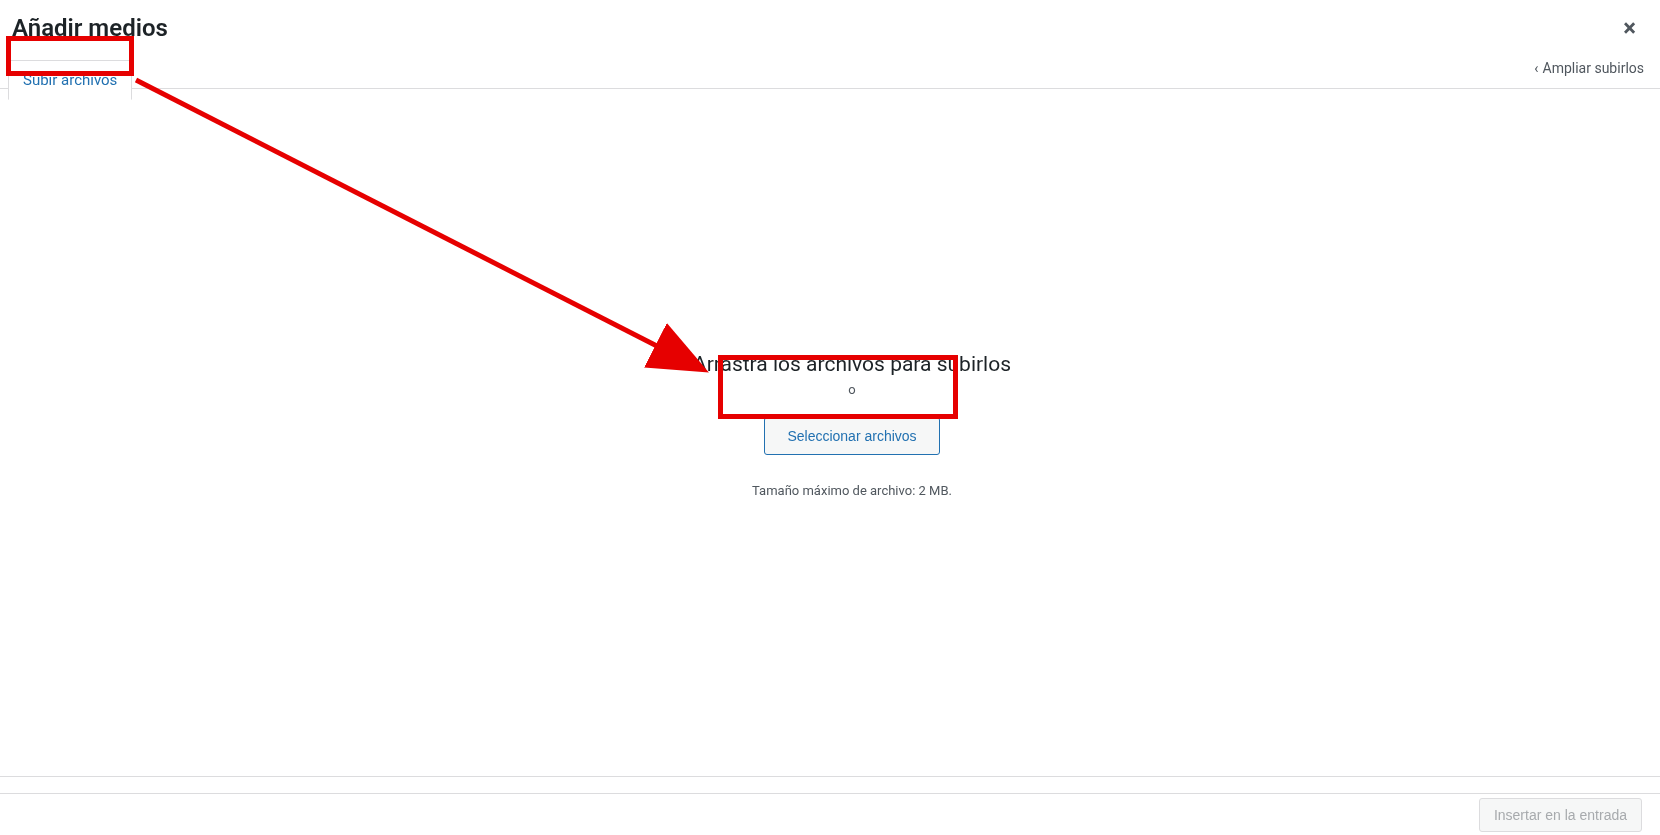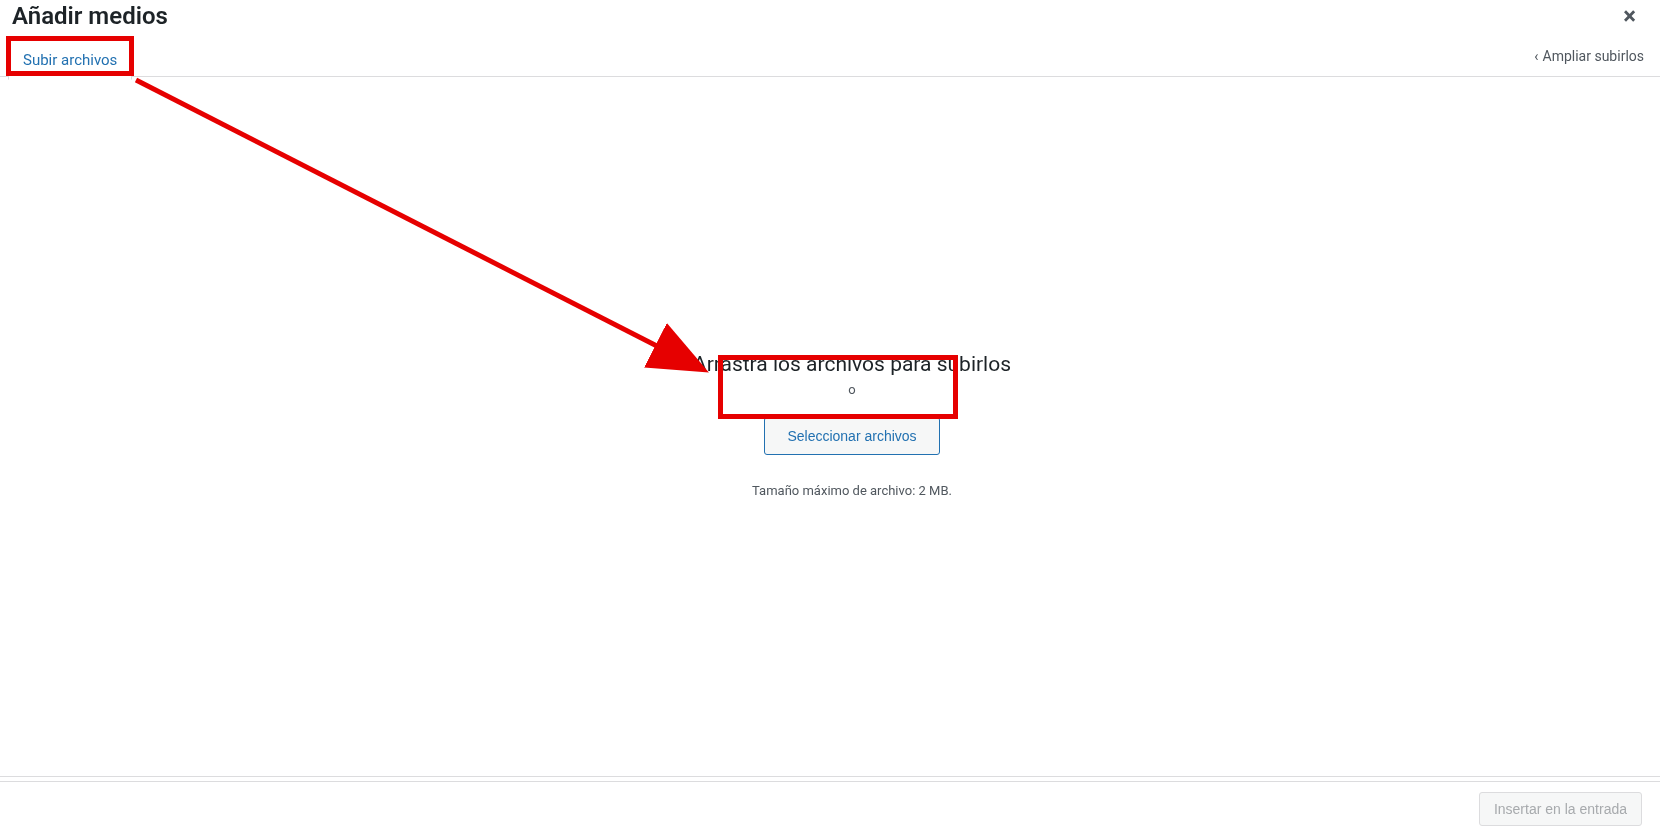--- a/index.html
+++ b/index.html
@@ -14,21 +14,21 @@
     width: 1660px;
     height: 835px;
     position: relative;
     overflow: hidden;
   }
 
   .modal-header {
     display: flex;
     align-items: center;
     justify-content: space-between;
-    padding: 0 18px 4px 12px;
+    padding: 12px 18px 4px 12px;
   }
   .modal-title {
     font-size: 24px;
     font-weight: 600;
     color: #1d2327;
   }
   .close-btn {
     font-size: 24px;
     color: #50575e;
     cursor: pointer;
@@ -49,21 +49,21 @@
     align-items: flex-end;
   }
   .tab {
     padding: 10px 14px;
     font-size: 15px;
     color: #50575e;
     cursor: pointer;
     border: 1px solid transparent;
     border-bottom: none;
     position: relative;
-    top: 4px;
+    top: 12px;
   }
   .tab.active {
     color: #2271b1;
     border: 1px solid #dcdcde;
     border-bottom: 1px solid #ffffff;
     background: #ffffff;
     border-top-left-radius: 2px;
     border-top-right-radius: 2px;
   }
   .expand-details {
@@ -117,21 +117,21 @@
     margin-top: 28px;
     font-size: 13px;
     color: #50575e;
   }
 
   .footer-bar {
     position: absolute;
     bottom: 0;
     left: 0;
     right: 0;
-    height: 54px;
+    height: 42px;
     display: flex;
     align-items: center;
     justify-content: flex-end;
     padding: 0 18px;
     border-top: 1px solid #dcdcde;
     background: #ffffff;
   }
   .insert-btn {
     background: #f6f7f7;
     border: 1px solid #dcdcde;

